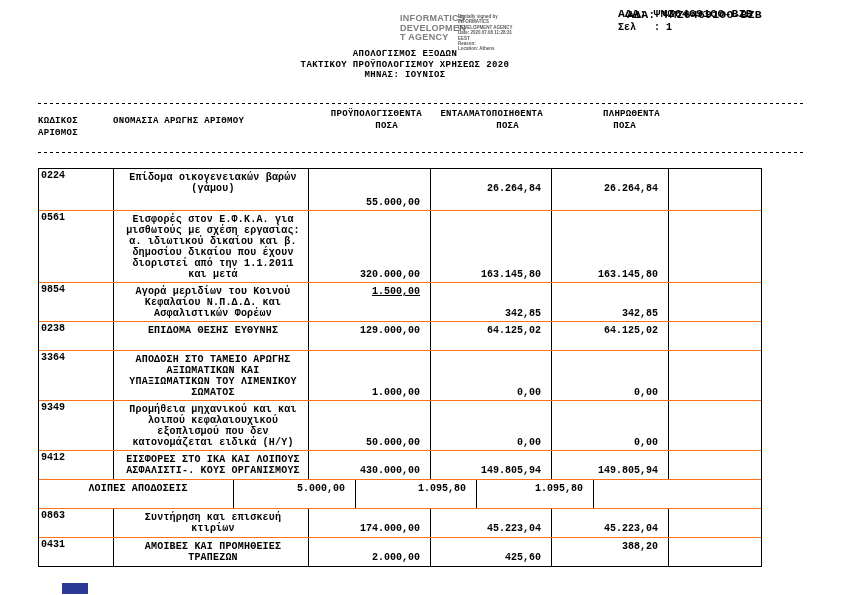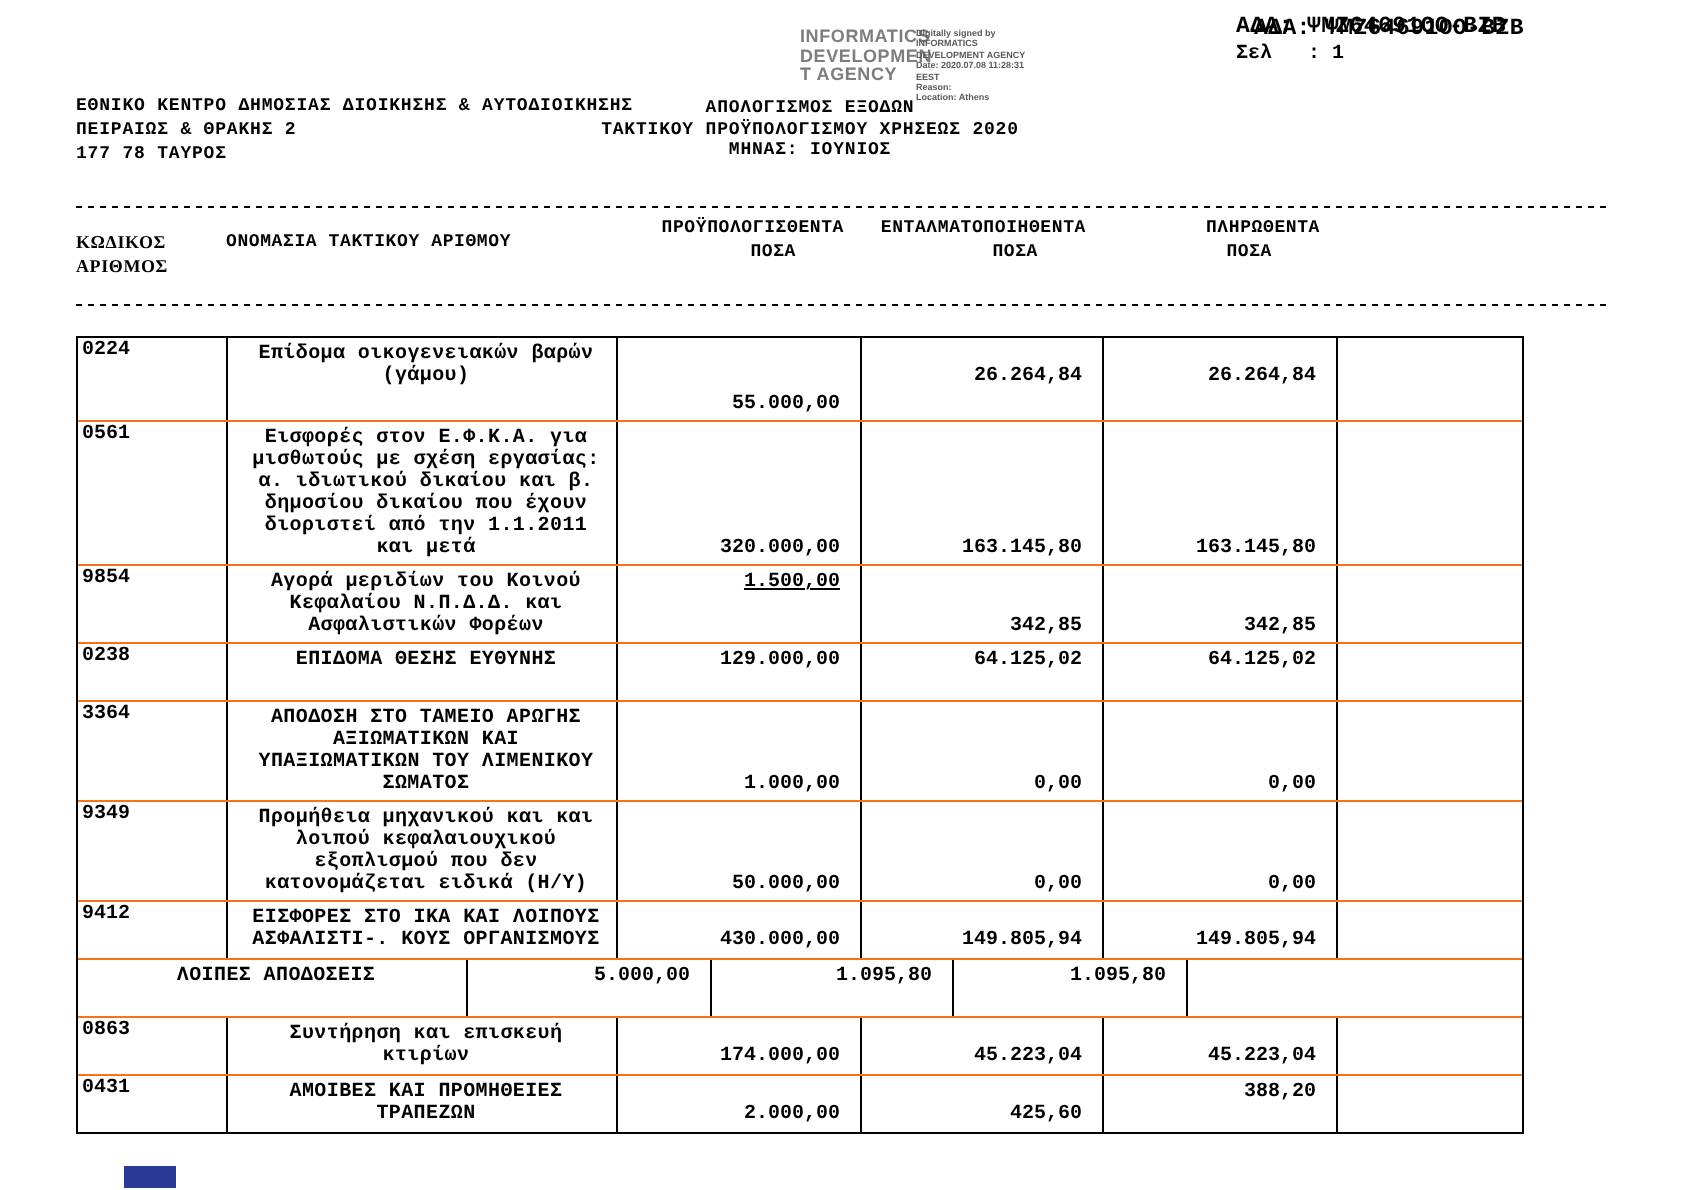--- a/index.html
+++ b/index.html
@@ -20,21 +20,21 @@
   #page-num { position:absolute; left:618px; top:22px; font-size:10px; white-space:pre; }
   
   #titles { position:absolute; left:0; top:49px; width:810px; text-align:center; font-size:9px; line-height:10.5px; letter-spacing:0.4px; }
   
   .dashline { position:absolute; left:38px; width:767px; height:1px;
     background:repeating-linear-gradient(90deg,#000 0,#000 3px,transparent 3px,transparent 6px); }
   #dash1 { top:103px; } #dash2 { top:152px; }
   
   #cols { position:absolute; left:38px; top:108px; width:722px; display:flex; font-size:9px; line-height:12px; letter-spacing:0.3px; }
   #cols .c { flex:0 0 auto; }
-  .w-code { width:75px;font-family:Liberation Serif, serif; } .w-name { width:195px; } .w-b { width:122px; } .w-w { width:121px; } .w-p { width:117px; } .w-e { width:92px; }
+  .w-code { width:75px; } .w-name { width:195px; } .w-b { width:122px; } .w-w { width:121px; } .w-p { width:117px; } .w-e { width:92px; }
   #cols .pad { margin-top:7px; }
   #cols .amt-h { text-align:right; }
   #cols .amt-h .l1 { padding-right:8px; }
   #cols .amt-h .l2 { padding-right:32px; }
   
   #table { position:absolute; left:38px; top:168px; width:722px; border:1px solid #000; font-size:10px; }
   .trow { display:flex; min-height:28px; border-top:1px solid #f97316; }
   .trow:first-child { border-top:none; }
   .cell { box-sizing:border-box; }
   .cell-code { width:75px; border-right:1px solid #000; padding:1px 2px; line-height:11px; }
@@ -44,23 +44,20 @@
   .cell-empty { width:92px; }
   .cell-amt > span { display:block; }
   
   #footer-mark { position:absolute; left:62px; top:583px; width:26px; height:11px; }
 </style>
 </head>
 <body>
 
 <div id="page">
 
-  <div id="sender">
-    
-  <div>ΕΘΝΙΚΟ ΚΕΝΤΡΟ ΔΗΜΟΣΙΑΣ ΔΙΟΙΚΗΣΗΣ &amp; ΑΥΤΟΔΙΟΙΚΗΣΗΣ</div><div>ΠΕΙΡΑΙΩΣ &amp; ΘΡΑΚΗΣ 2</div><div>177 78 ΤΑΥΡΟΣ</div></div>
 
   <div id="stamp-big" style="color: rgb(125, 125, 125);">
 
   <div>INFORMATICS</div>
       <div>DEVELOPMEN</div>
       <div>T AGENCY</div>
     </div>
   <div id="stamp-small">
 
   <div>Digitally signed by</div>
@@ -86,21 +83,21 @@
     </div>
 
   <div id="dash1" class="dashline"></div>
 
   <div id="cols">
     <div class="c w-code pad">
       <div>ΚΩΔΙΚΟΣ</div>
       <div>ΑΡΙΘΜΟΣ</div>
     </div>
     <div class="c w-name pad">
-      <div>ΟΝΟΜΑΣΙΑ ΤΑΚΤΙΚΟΥ ΑΡΙΘΜΟΥ</div>
+      <div>ΟΝΟΜΑΣΙΑ ΑΡΩΓΗΣ ΑΡΙΘΜΟΥ</div>
     </div>
     <div class="c w-b amt-h">
       <div class="l1">ΠΡΟΫΠΟΛΟΓΙΣΘΕΝΤΑ</div>
       <div class="l2">ΠΟΣΑ</div>
     </div>
     <div class="c w-w amt-h">
       <div class="l1">ΕΝΤΑΛΜΑΤΟΠΟΙΗΘΕΝΤΑ</div>
       <div class="l2">ΠΟΣΑ</div>
     </div>
     <div class="c w-p amt-h">

